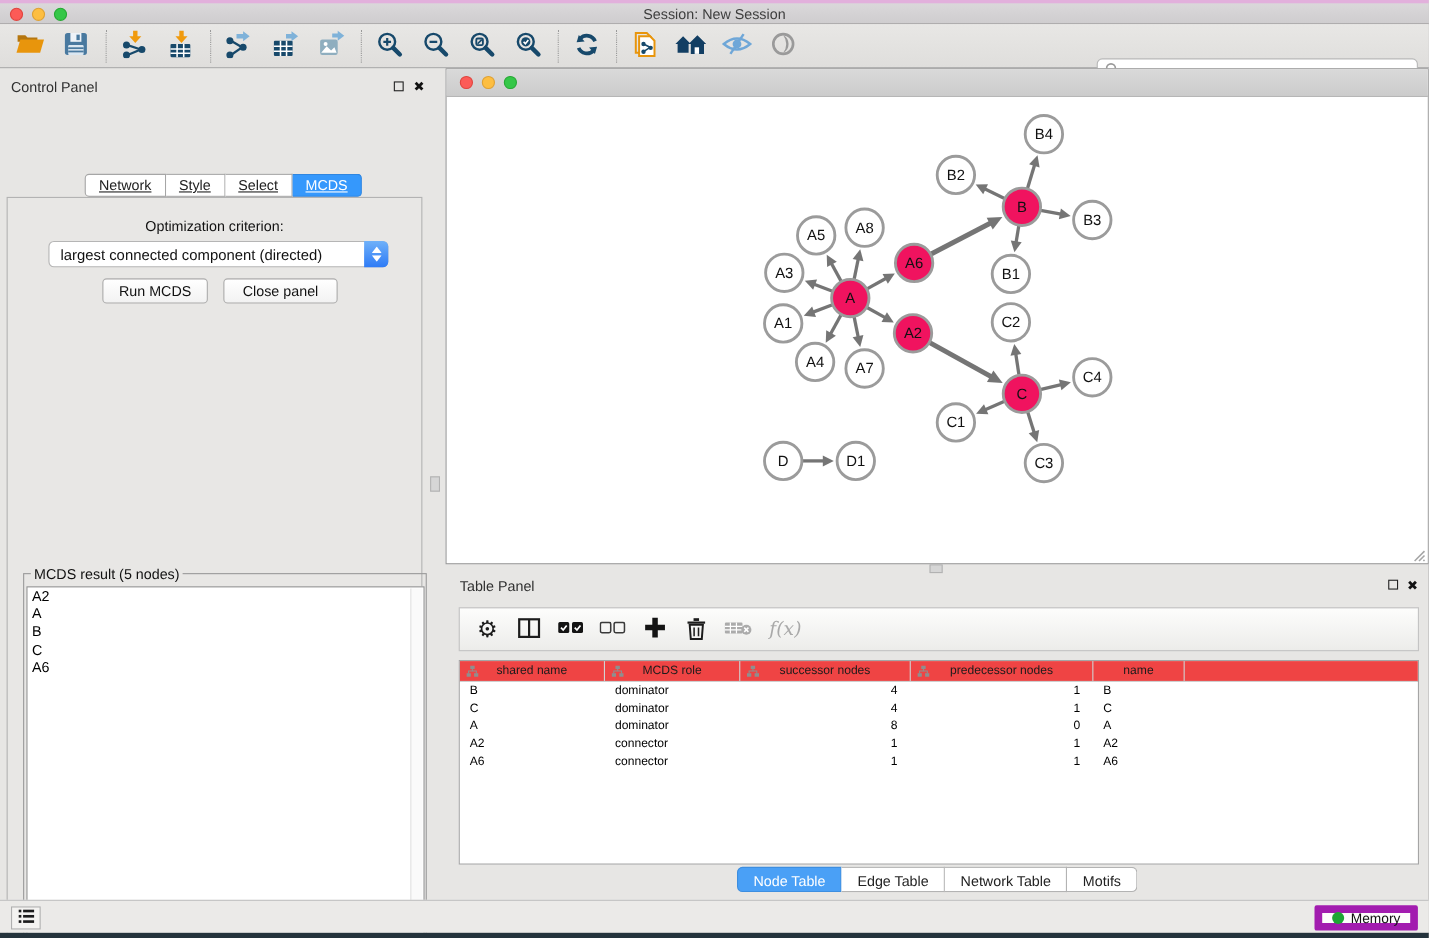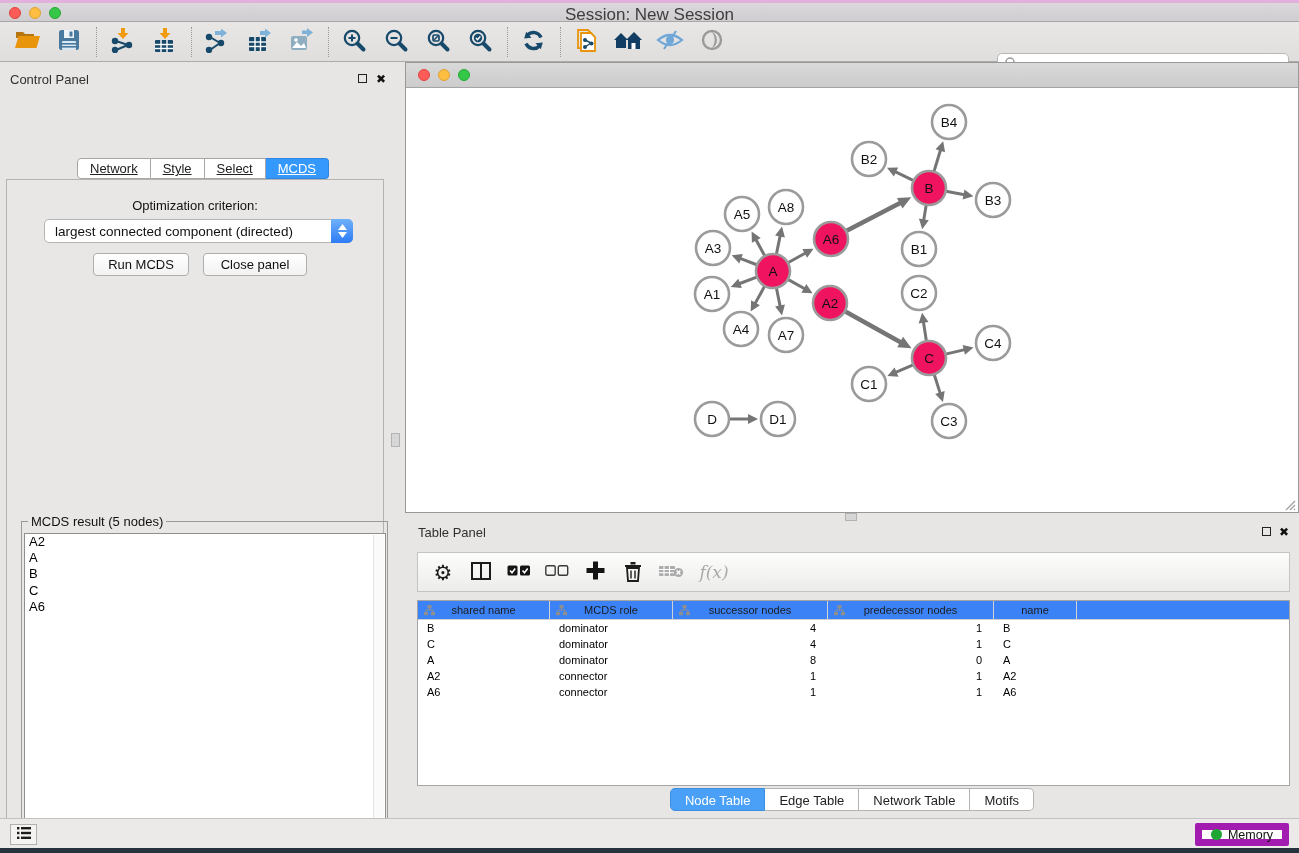--- a/index.html
+++ b/index.html
@@ -12,21 +12,21 @@
   .abs { position:absolute; }
 
   
   .titlebar { left:0; top:0; width:1299px; height:22px;
     background:linear-gradient(#dcdadc,#cfcdcf); border-bottom:1px solid #a9a7a9; }
   .titlebar .pinkline { left:0; top:0; width:1299px; height:3px; background:#e2b0dc; }
   .tl-dot { width:12px; height:12px; border-radius:50%; top:7px; }
   .tl-red { background:#fc5b57; border:1px solid #e0443e; }
   .tl-yellow { background:#fdbe41; border:1px solid #dfa133; }
   .tl-green { background:#35c748; border:1px solid #26a934; }
-  .titlebar .title { width:100%; top:5px; text-align:center; color:#3e3e3e; font-size:17px; }
+  .titlebar .title { width:100%; top:5px; text-align:center; color:#3e3e3e; font-size:13px; }
 
   
   .main-toolbar { left:0; top:22px; width:1299px; height:40px;
     background:linear-gradient(#e8e7e5,#dfdedc); border-bottom:1px solid #ababab;
     display:flex; align-items:center; padding-left:10px; }
   .tbtn { width:34px; height:34px; display:flex; align-items:center; justify-content:center; margin-right:8px; flex:0 0 auto; }
   .tsep { border-left:1px dotted #9a9a9a; height:30px; margin:0 8px 0 2px; flex:0 0 auto; }
   .searchbox { right:10px; top:31px; width:292px; height:23px; background:#fff;
     border:1px solid #b7b7b7; border-radius:5px; display:flex; align-items:center; padding-left:6px; }
 
@@ -70,21 +70,21 @@
   .resize-corner { right:2px; bottom:2px; width:11px; height:11px; }
 
   
   .table-panel { left:405px; top:517px; width:894px; height:301px; }
   .tp-toolbar { left:12px; top:35px; width:873px; height:40px; background:linear-gradient(#fdfdfc,#ececea);
     border:1px solid #c4c4c4; display:flex; align-items:center; padding-left:12px; }
   .tp-btn { width:26px; height:26px; display:flex; align-items:center; justify-content:center; margin-right:12px; flex:0 0 auto; }
   .gear-glyph { font-size:21px; color:#1c1c1c; line-height:1; }
   .fx-label { font-family:"DejaVu Serif","Liberation Serif",serif; font-style:italic; font-size:17px; color:#a9a9a9; }
   .tp-table { left:12px; top:83px; width:873px; height:186px; background:#fff; border:1px solid #a5a5a5; overflow:hidden; }
-  .tp-header { display:flex; height:19px; background:#3b82f6; border-bottom:1px solid #cfcfcf; }
+  .tp-header { display:flex; height:19px; background:#ef4444; border-bottom:1px solid #cfcfcf; }
   .tp-hcell { display:flex; align-items:center; justify-content:center; position:relative;
     border-right:1px solid #d2d2d2; font-size:11px; color:#1c1c1c; }
   .tp-hcell .hicon { position:absolute; left:6px; top:4px; }
   .tp-row { display:flex; height:16px; }
   .tp-cell { font-size:11px; color:#000; line-height:16px; white-space:nowrap; overflow:hidden; }
   .tp-tabs { left:0; top:271px; width:894px; display:flex; justify-content:center; }
   .tp-tab { height:23px; padding:4px 14px 0 14px; background:#fff; border:1px solid #b3b3b3; border-left:none;
     font-size:13px; color:#222; }
   .tp-tab:first-child { border-left:1px solid #b3b3b3; border-radius:5px 0 0 5px; }
   .tp-tab:last-child { border-radius:0 5px 5px 0; }

